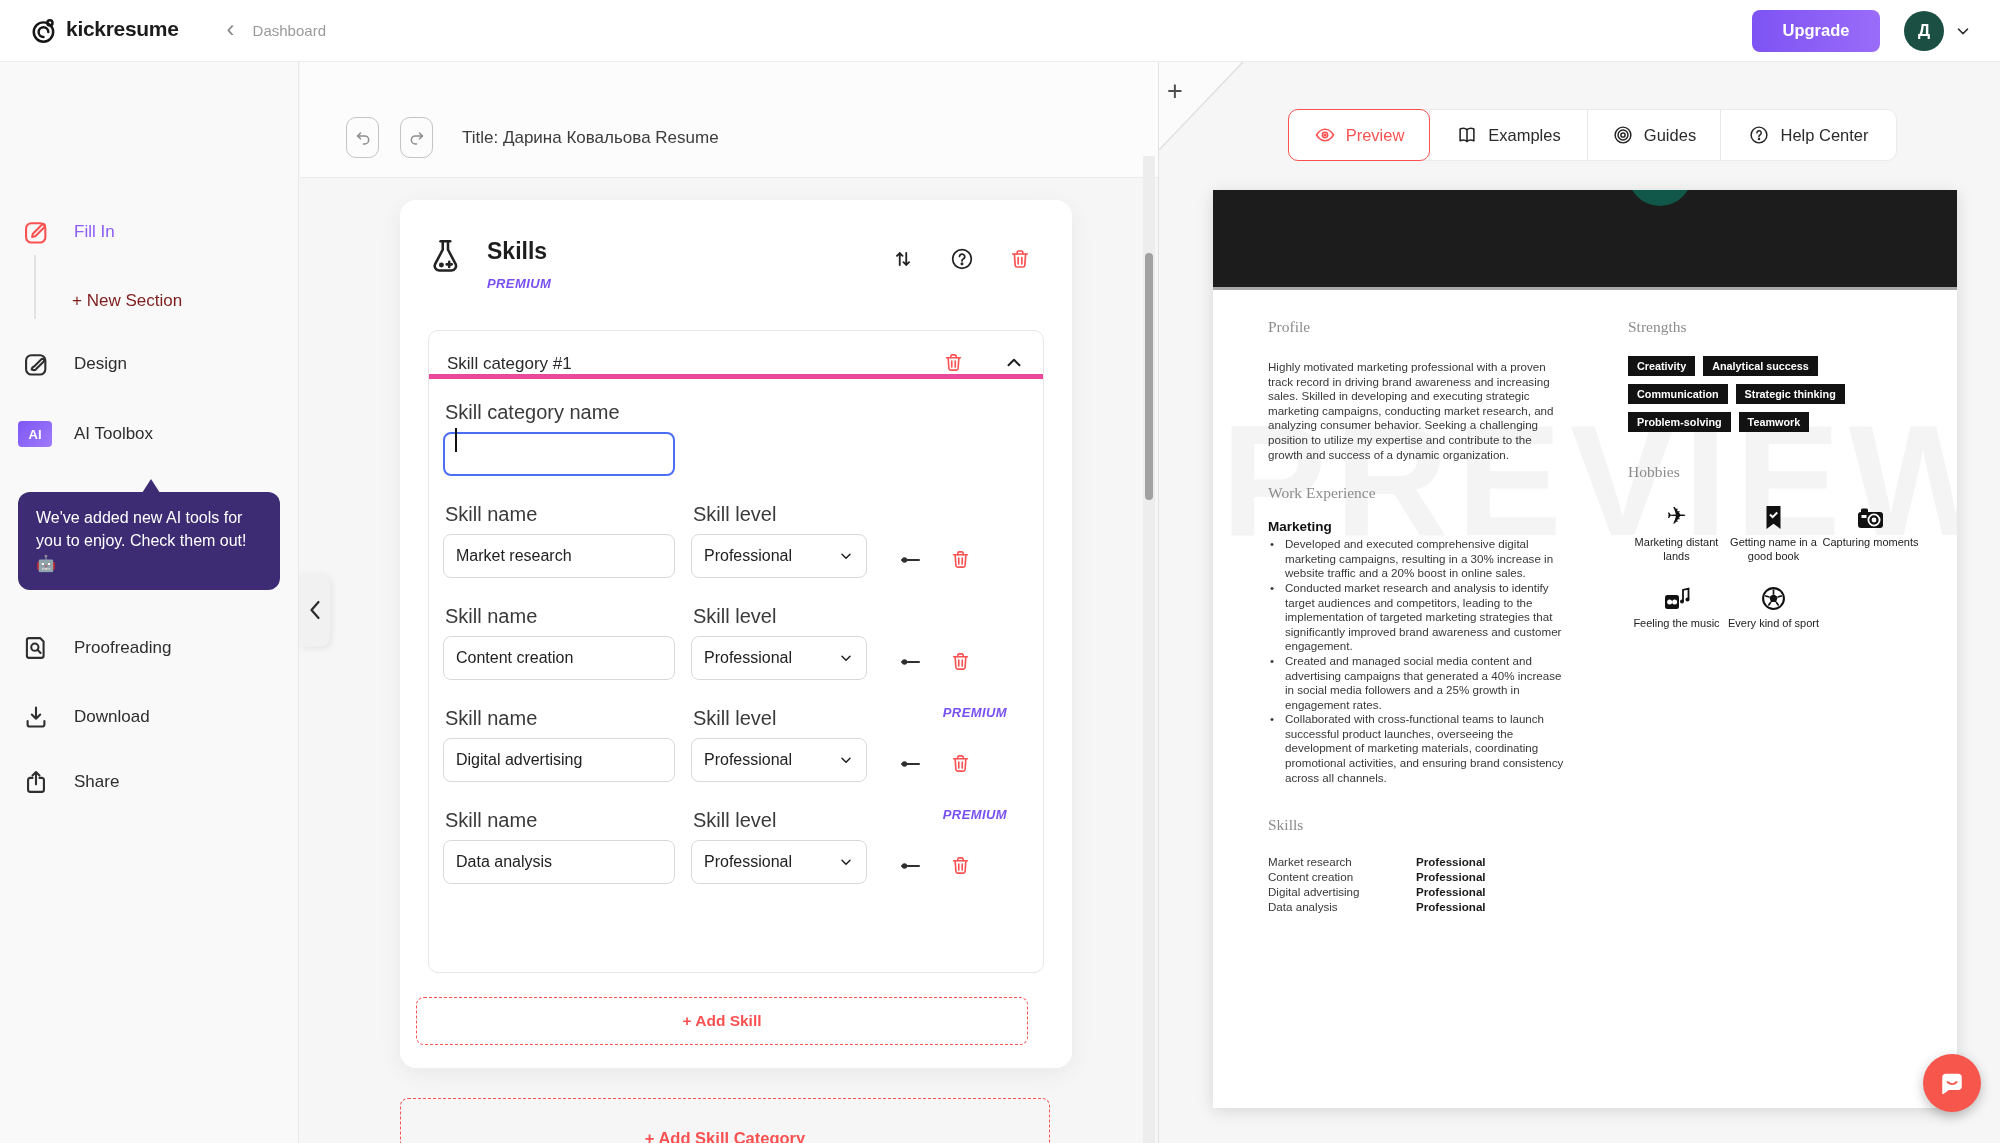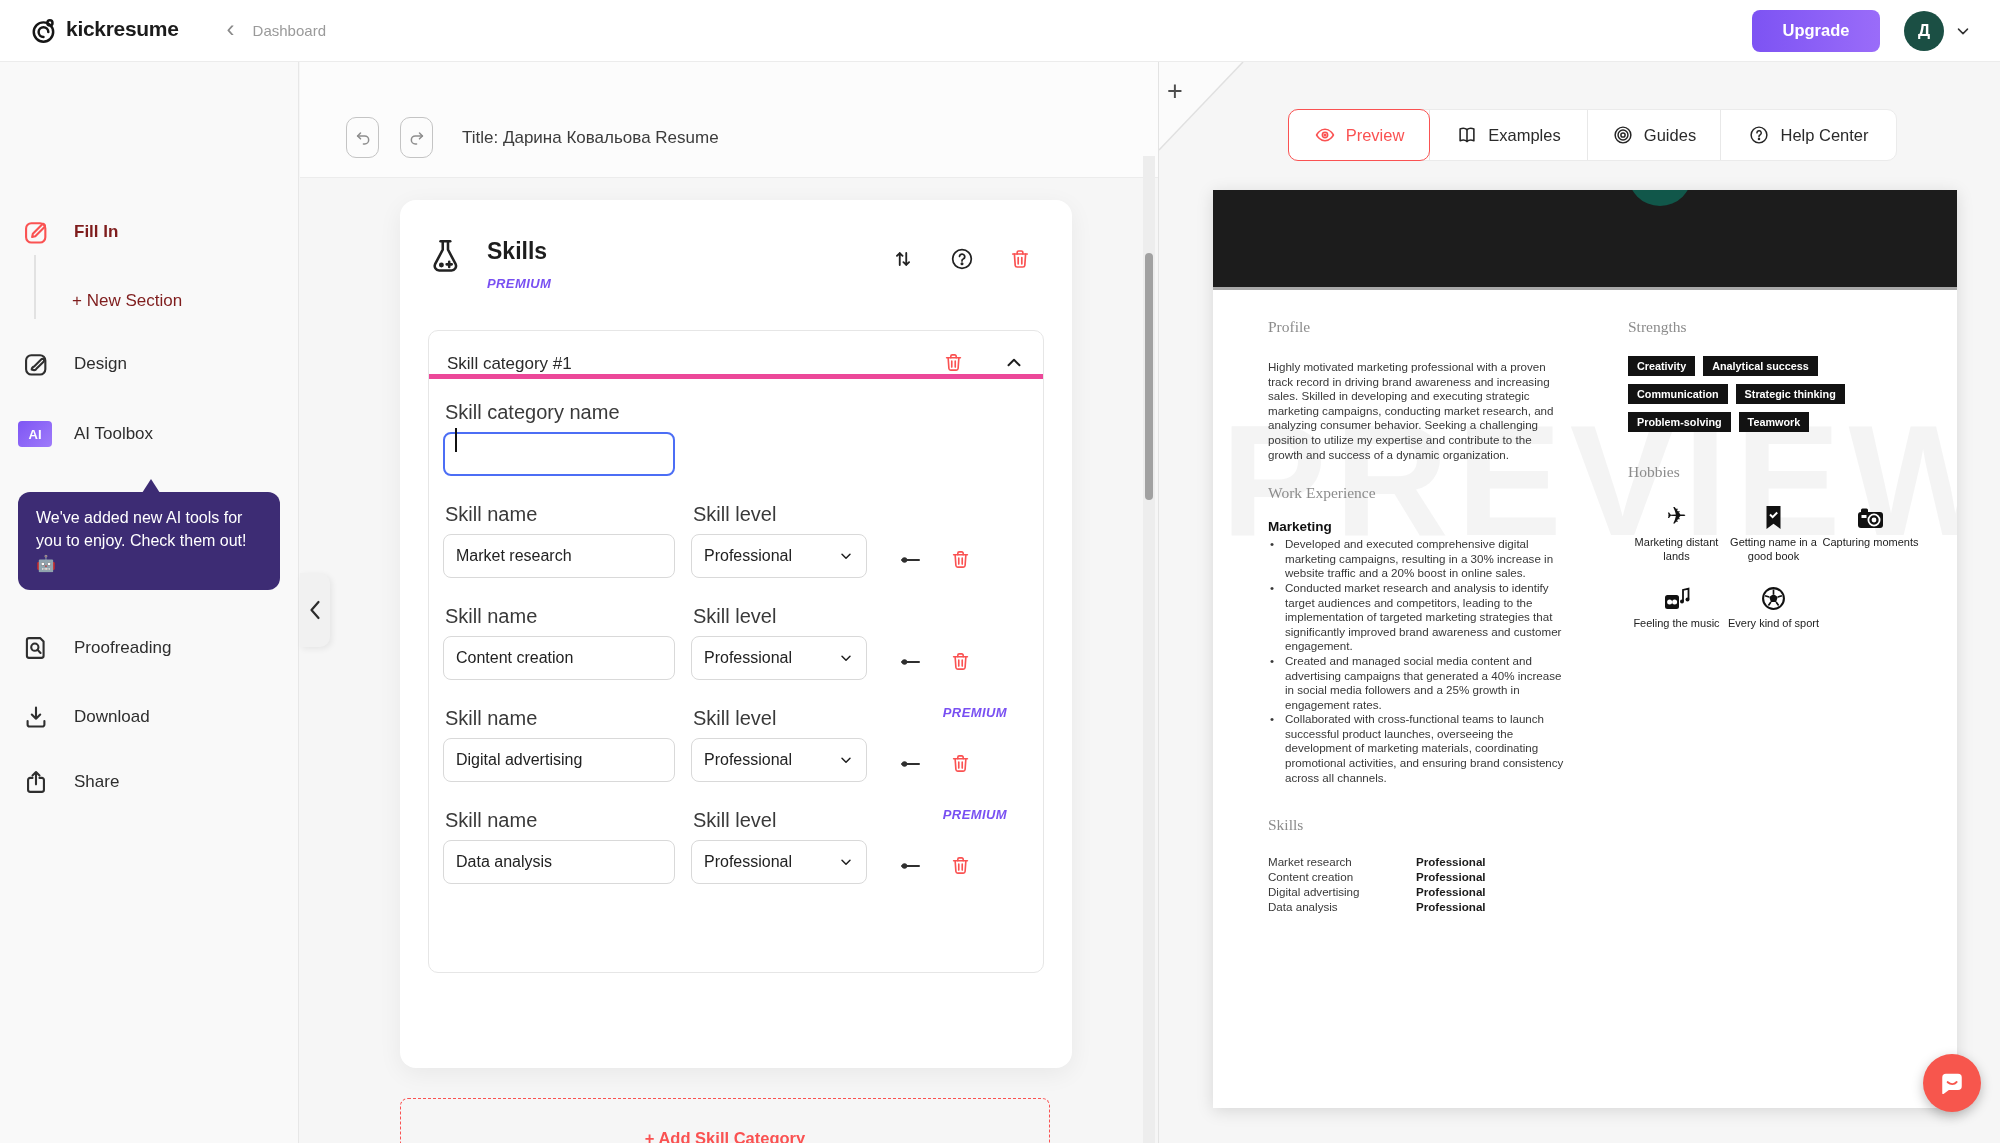--- a/index.html
+++ b/index.html
@@ -15,21 +15,21 @@
 .back-ch{font-size:24px;color:#8a8a8a;line-height:1;margin-top:-3px}
 .crumb-label{font-size:15px;color:#9a9a9a}
 .upgrade-btn{margin-left:auto;width:128px;height:42px;border:none;border-radius:8px;background:linear-gradient(90deg,#7d53f3,#9a6cf9);color:#fff;font-size:16.5px;font-weight:600;font-family:inherit;cursor:pointer}
 .avatar{width:40px;height:40px;border-radius:50%;background:#1b4f44;color:#fff;font-weight:700;font-size:17px;display:flex;align-items:center;justify-content:center;margin-left:24px}
 .av-ch{margin-left:10px}
 
 
 .sidebar{position:absolute;left:0;top:62px;width:299px;height:1081px;background:#f9f9f9;border-right:1px solid #e7e7e7}
 .side-item{position:absolute;left:22px;display:flex;align-items:center;gap:24px;height:30px;cursor:pointer}
 .side-label{font-size:17px;color:#2e2e2e}
-.side-item.active .side-label{color:#7f1d1d;font-weight:700}
+.side-item.active .side-label{color:#8b5cf6;font-weight:400}
 .subrule{position:absolute;left:34px;top:193px;width:2px;height:64px;background:#e2e2e2}
 .new-section{position:absolute;left:72px;top:229px;font-size:17px;color:#7f1d1d;cursor:pointer}
 .ai-badge{width:34px;height:26px;border-radius:4px;background:linear-gradient(135deg,#7e56f4,#9f7bfa);color:#fff;font-size:13px;font-weight:700;display:flex;align-items:center;justify-content:center;margin-left:-4px;margin-right:-2px}
 .tooltip{position:absolute;left:18px;top:430px;width:262px;border-radius:12px;background:#3d2c74;color:#fff;font-size:16px;line-height:1.45;padding:14px 18px}
 .tooltip-arrow{position:absolute;left:142px;top:417px;width:0;height:0;border-left:9px solid transparent;border-right:9px solid transparent;border-bottom:14px solid #3d2c74}
 .collapse-tab{position:absolute;left:300px;top:573px;width:30px;height:74px;background:#f1f1f1;border-radius:0 10px 10px 0;box-shadow:2px 2px 6px rgba(0,0,0,.07);display:flex;align-items:center;justify-content:center;cursor:pointer;z-index:5}
 
 
 .editor-titlebar{position:absolute;left:300px;top:62px;width:860px;height:116px;background:#fcfcfc;border-bottom:1px solid #ececec}
 .histbtn{position:absolute;top:55px;width:33px;height:41px;background:#fcfcfc;border:1.5px solid #c4c4c4;border-radius:10px;display:flex;align-items:center;justify-content:center;cursor:pointer}
@@ -414,20 +414,21 @@
                   <path d="m6.4 7 .8 11.3a1.9 1.9 0 0 0 1.9 1.7h5.8a1.9 1.9 0 0 0 1.9-1.7L17.6 7"></path>
                   <path d="M10.2 10.6v6.2M13.8 10.6v6.2"></path>
                 </svg>
               </span>
             </div>
           </div>
         
       </div>
     </div>
 
+    <button class="add-skill">+ Add Skill</button>
   </div>
 
   <button class="add-category">+ Add Skill Category</button>
 </div>
 
 <div class="vscroll">
   <div class="thumb"></div>
 </div>
 <div class="panel-divider"></div>
 

